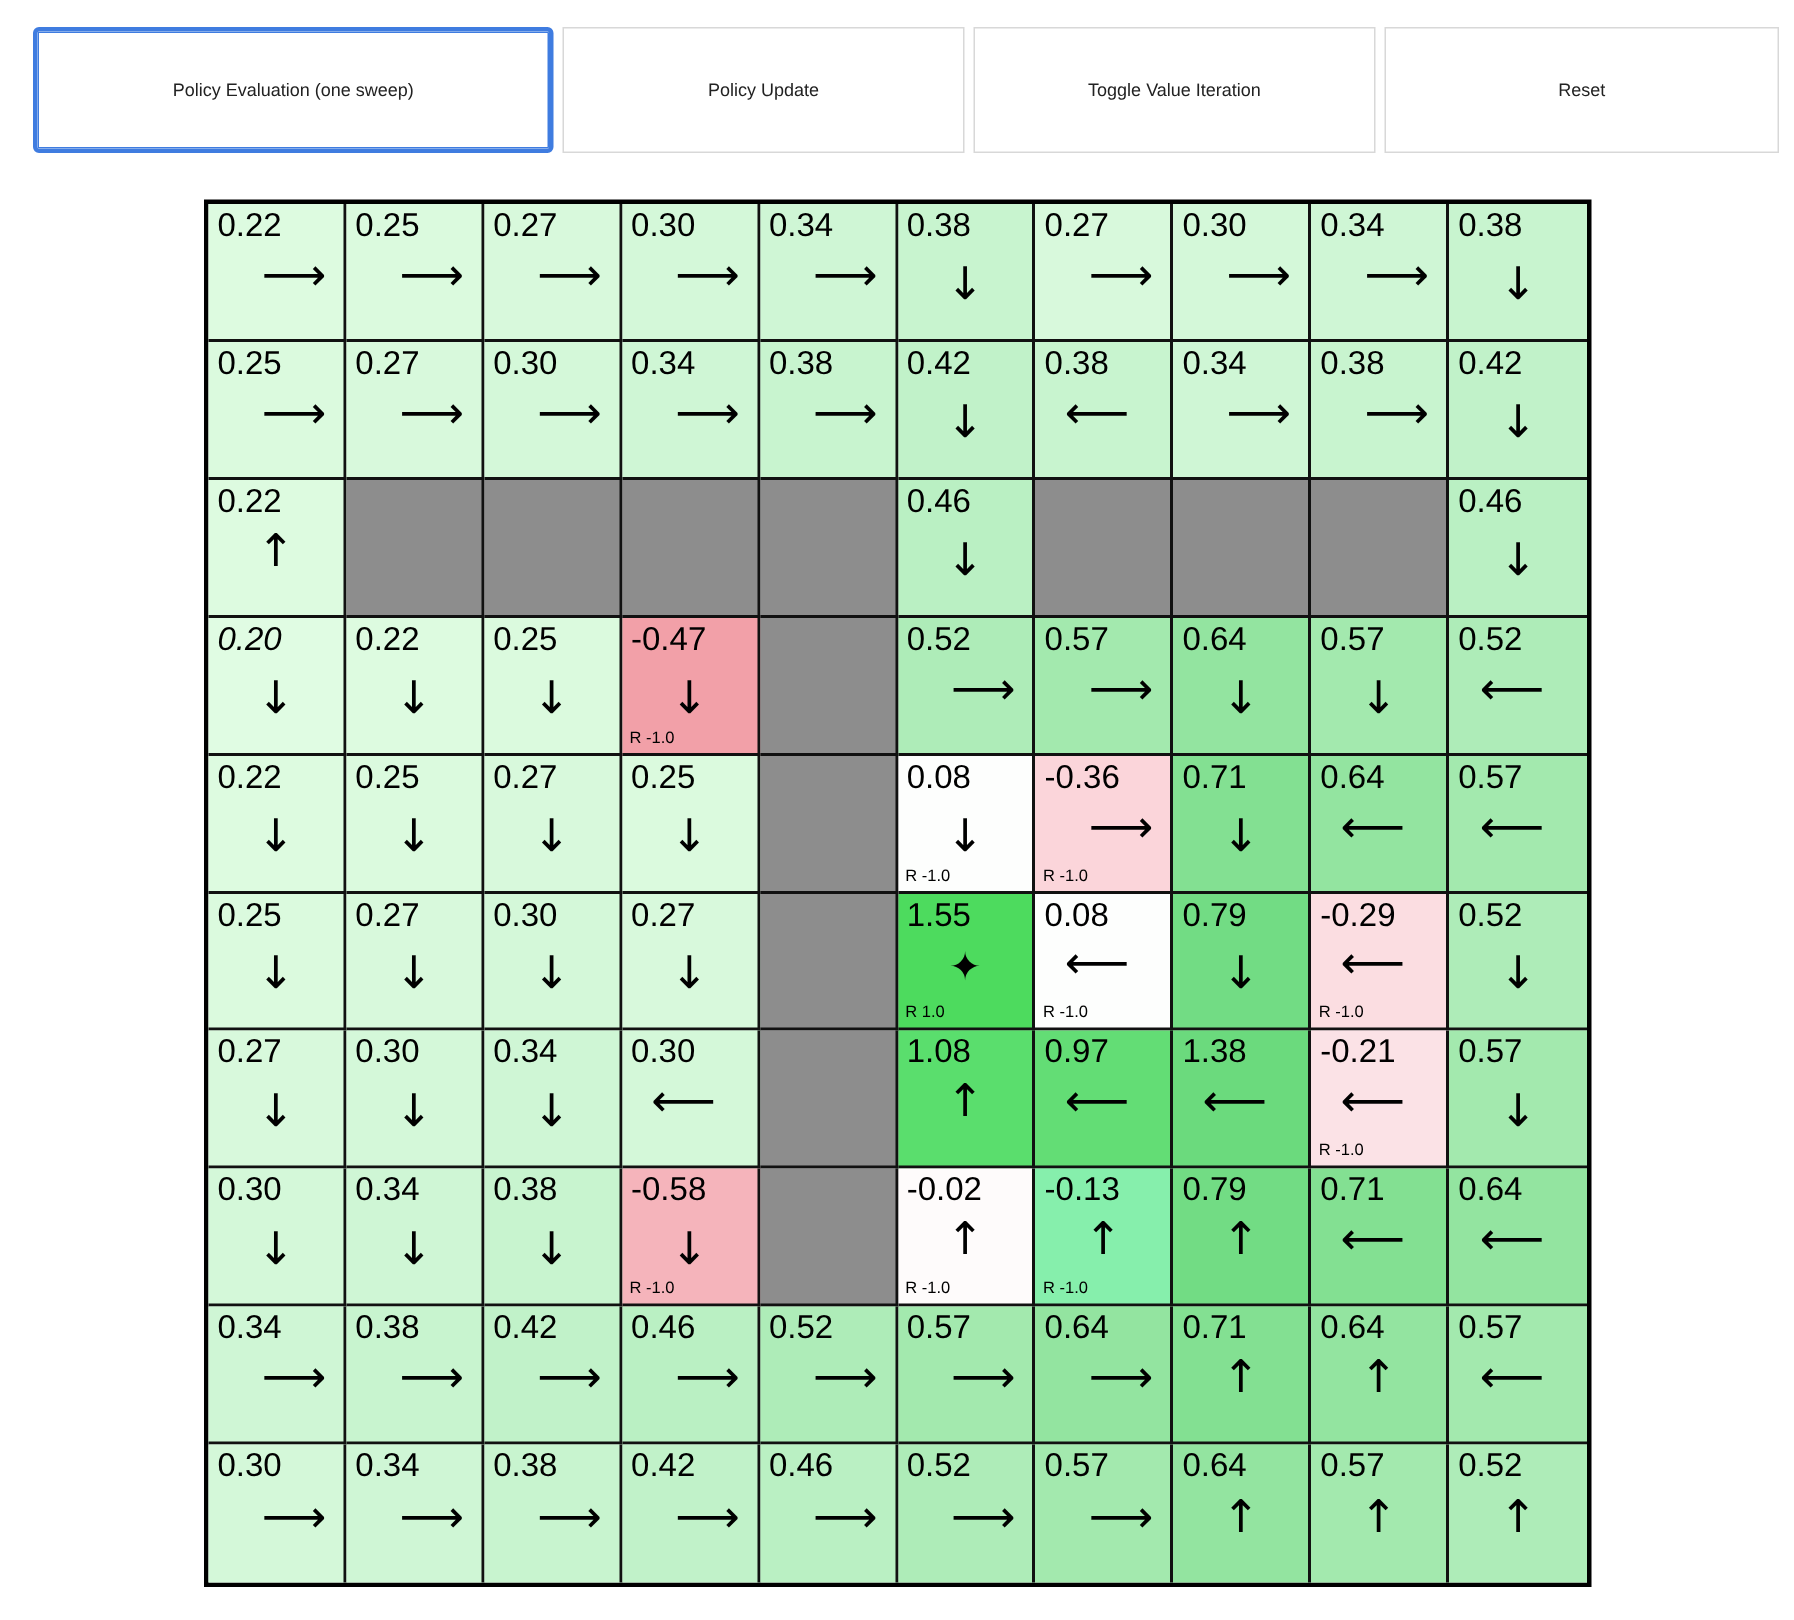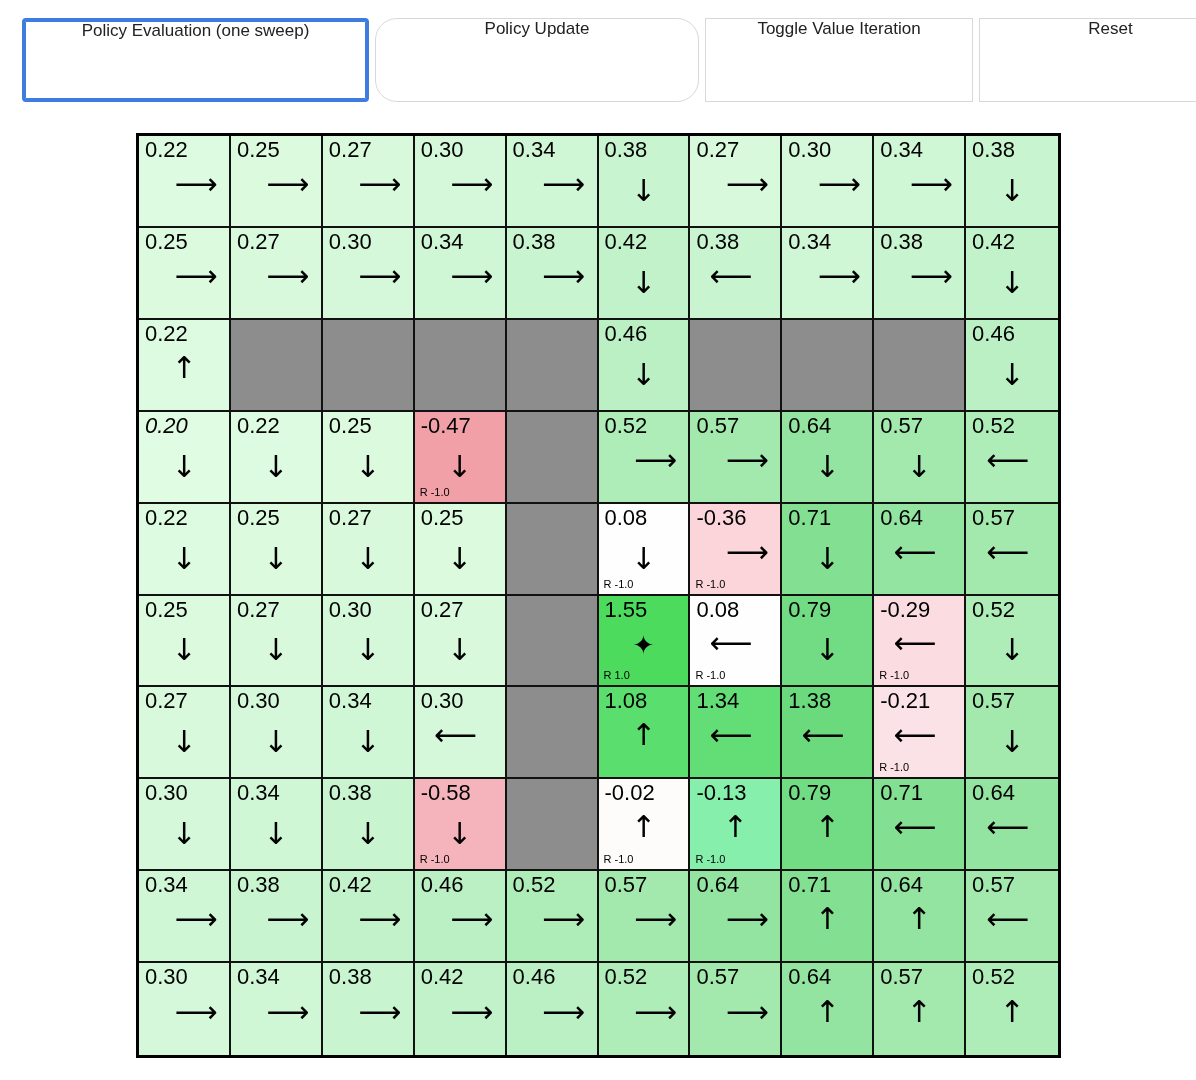--- a/index.html
+++ b/index.html
@@ -24,30 +24,30 @@
     top: 18px;
     display: flex;
     gap: 0px;
   }
   .tbtn {
     height: 84px;
     box-sizing: border-box;
     background: #ffffff;
     border: 1px solid #d8d8d8;
     color: #222222;
-    font-size: 17px;
+    font-size: 12px;
     display: flex;
-    align-items: flex-start;
+    align-items: center;
     justify-content: center;
     cursor: pointer;
     user-select: none;
     white-space: nowrap;
   }
   .tbtn.w1 { width: 347px; }
-  .tbtn.w2 { width: 324px; margin-left: 6px; border-radius: 22px; }
+  .tbtn.w2 { width: 268px; margin-left: 6px; }
   .tbtn.w3 { width: 268px; margin-left: 6px; }
   .tbtn.w4 { width: 263px; margin-left: 6px; }
   .tbtn.active {
     border: 3px solid #3f7ce0;
     border-radius: 4px;
     box-shadow: 0 0 0 1px #3f7ce0 inset;
   }
 
   
   .grid-wrap {
@@ -365,21 +365,21 @@
         <div class="cell" style="background: rgb(212, 248, 217);">
           <div class="val">0.30</div>
           <div class="arrow left">⟵</div>
         </div>
         <div class="cell wall" style="background: rgb(141, 141, 141);"></div>
         <div class="cell" style="background: rgb(90, 222, 109);">
           <div class="val">1.08</div>
           <div class="arrow up">↑</div>
         </div>
         <div class="cell" style="background: rgb(99, 221, 117);">
-          <div class="val">1.34</div>
+          <div class="val">0.97</div>
           <div class="arrow left">⟵</div>
         </div>
         <div class="cell" style="background: rgb(107, 218, 125);">
           <div class="val">1.38</div>
           <div class="arrow left">⟵</div>
         </div>
         <div class="cell" style="background: rgb(251, 226, 230);">
           <div class="val">-0.21</div>
           <div class="arrow left">⟵</div>
           <div class="rew">R -1.0</div>

